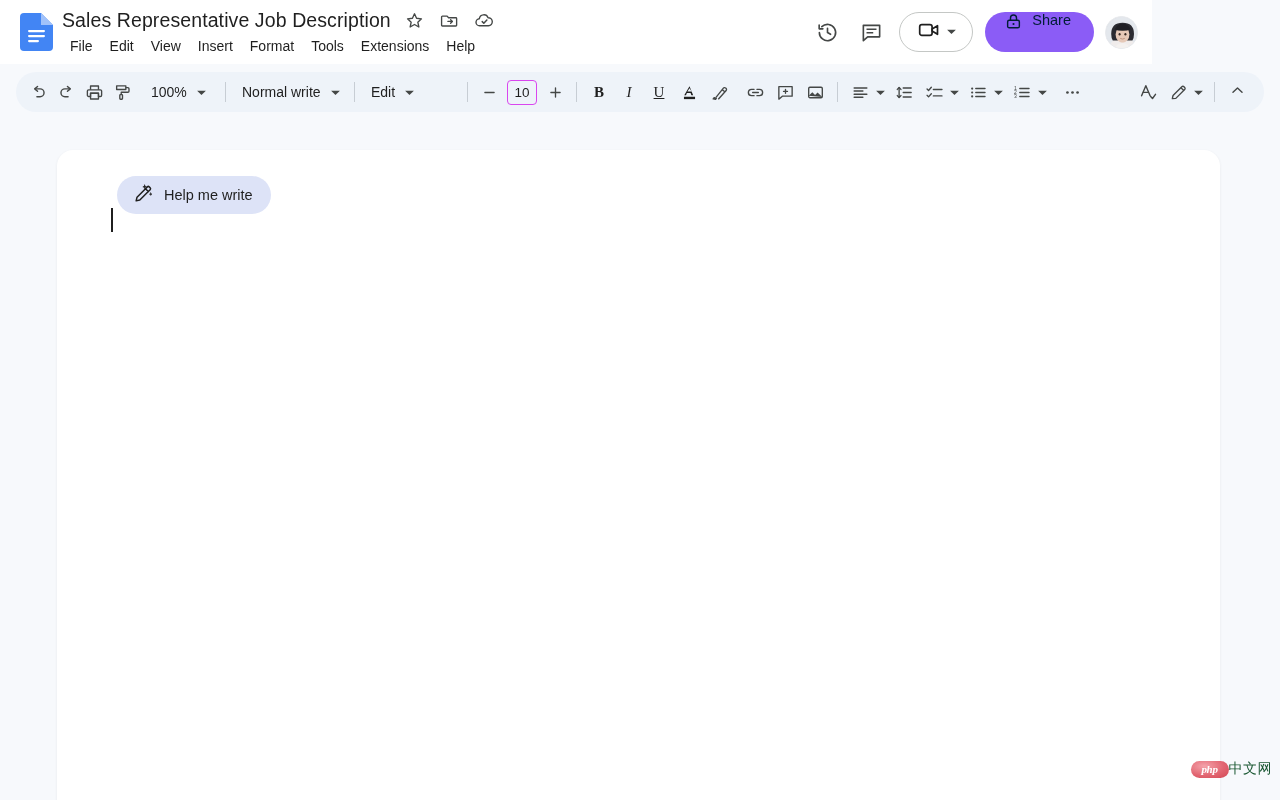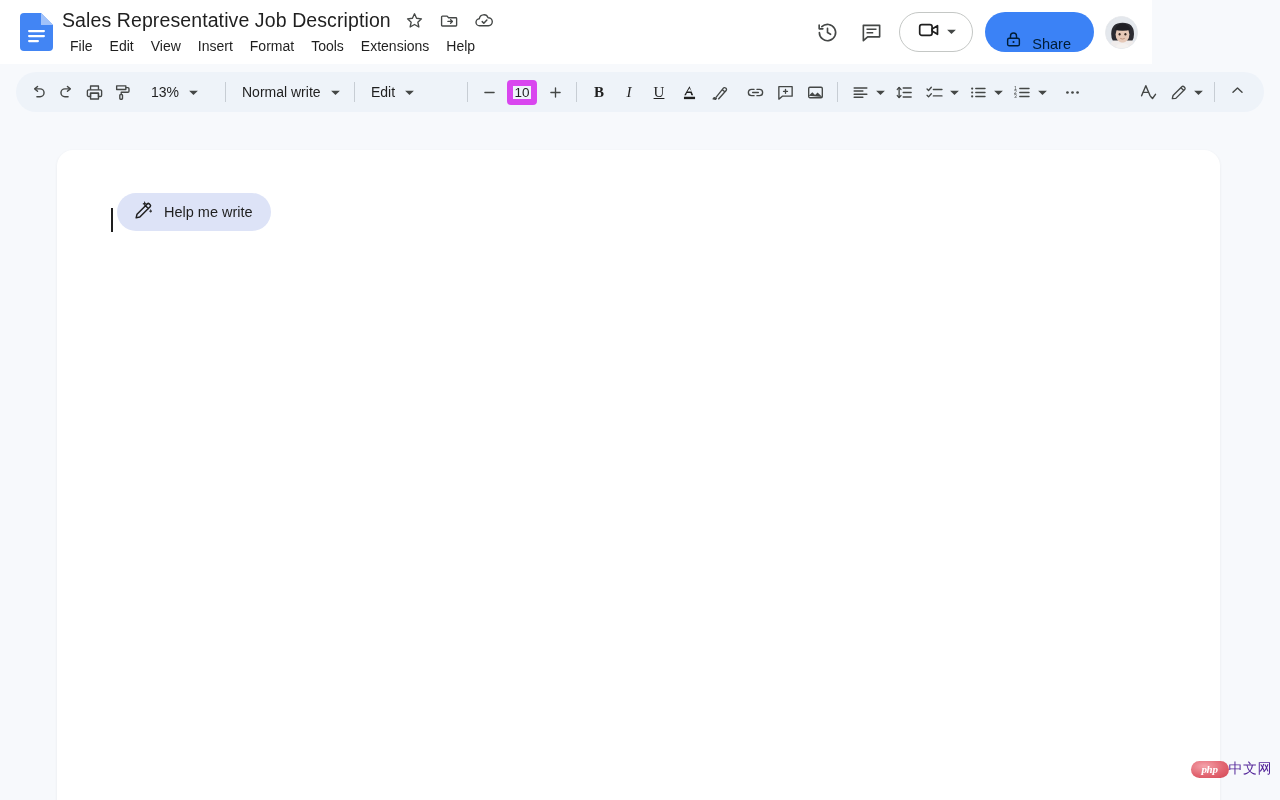--- a/index.html
+++ b/index.html
@@ -103,26 +103,26 @@
     cursor: pointer;
     margin-right: 12px;
     margin-left: 4px;
     background: #ffffff;
   }
 
   #share-btn {
     height: 40px;
     border: none;
     border-radius: 20px;
-    background: #3b82f6;
+    background: #8b5cf6;
     color: #001d35;
     font-size: 14.5px;
     font-family: "Liberation Sans", sans-serif;
     display: flex;
-    align-items: flex-end;
+    align-items: flex-start;
     gap: 9px;
     padding: 0 23px 0 19px;
     cursor: pointer;
     margin-right: 11px;
   }
 
   #avatar {
     width: 33px; height: 33px;
     border-radius: 50%;
     overflow: hidden;
@@ -184,21 +184,21 @@
   #style-combo { min-width: 114px; }
   #font-combo  { min-width: 98px; }
 
   #fontsize-group {
     display: flex;
     align-items: center;
     flex-shrink: 0;
   }
   #fontsize-value {
     width: 30px; height: 25px;
-    border: 6px solid #d946ef;
+    border: 1px solid #d946ef;
     border-radius: 4px;
     background: transparent;
     text-align: center;
     font-size: 13.5px;
     color: #1f1f1f;
     font-family: "Liberation Sans", sans-serif;
     margin: 0 4px;
     padding: 0;
   }
 
@@ -239,21 +239,21 @@
     position: absolute;
     left: 54px; top: 58px;
     width: 2px; height: 24px;
     background: #1f1f1f;
     animation: blink 1.1s steps(1) infinite;
   }
   @keyframes blink { 0%,49%{opacity:1;} 50%,100%{opacity:1;} }
 
   #help-me-write {
     position: absolute;
-    left: 60px; top: 43px;
+    left: 60px; top: 26px;
     height: 38px;
     background: #dde3f7;
     border-radius: 19px;
     display: flex;
     align-items: center;
     gap: 10px;
     padding: 0 18px 0 16px;
     cursor: pointer;
     border: none;
     font-family: "Liberation Sans", sans-serif;
@@ -281,21 +281,21 @@
     justify-content: center;
     font-size: 11px;
     font-style: italic;
     font-weight: bold;
     color: #ffffff;
     font-family: "Liberation Serif", serif;
     letter-spacing: -0.3px;
   }
   #wm-text {
     font-size: 14px;
-    color: #4c1d95;
+    color: #14532d;
     font-family: "DejaVu Sans", sans-serif;
     letter-spacing: 0.5px;
   }
 </style>
 </head>
 <body>
 
 <div id="header">
 
   <div id="docs-logo">
@@ -438,21 +438,21 @@
     <svg width="19" height="19" viewBox="0 0 24 24" fill="none" stroke="#444746" stroke-width="1.7" stroke-linejoin="round">
       <path d="M4.6 3.6 h11.6 v4.6 H4.6 z"></path>
       <path d="M16.2 5.9 h2.6 a1.4 1.4 0 0 1 1.4 1.4 v3 a1.4 1.4 0 0 1 -1.4 1.4 h-8.4 v2.4"></path>
       <rect x="8.6" y="14.7" width="3.4" height="5.8" rx="0.9"></rect>
     </svg>
   </button>
 
   <div class="tb-gap"></div>
 
   <div class="tb-combo" id="zoom-combo">
-    <span>13%</span>
+    <span>100%</span>
     <span class="combo-caret">
       <svg width="11" height="11" viewBox="0 0 12 12">
           <path d="M1.2 4 L6 8.6 L10.8 4 z" fill="#444746"></path>
         </svg>
     </span>
   </div>
 
   <div class="tb-sep"></div>
 
   <div class="tb-combo" id="style-combo">

